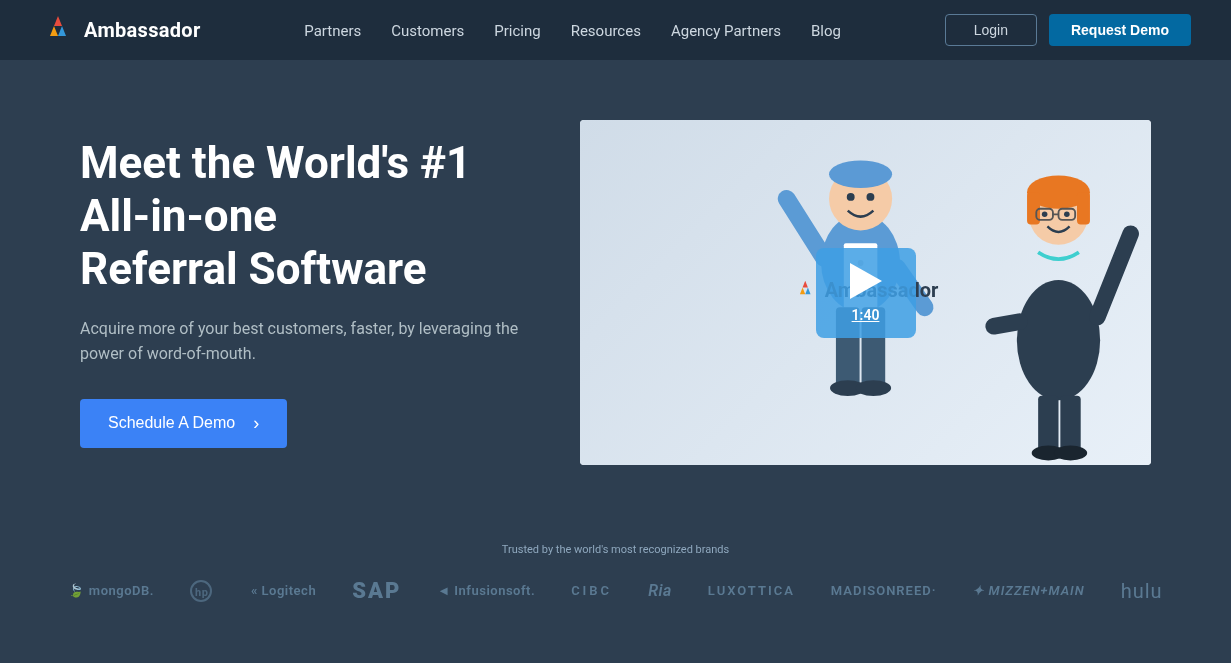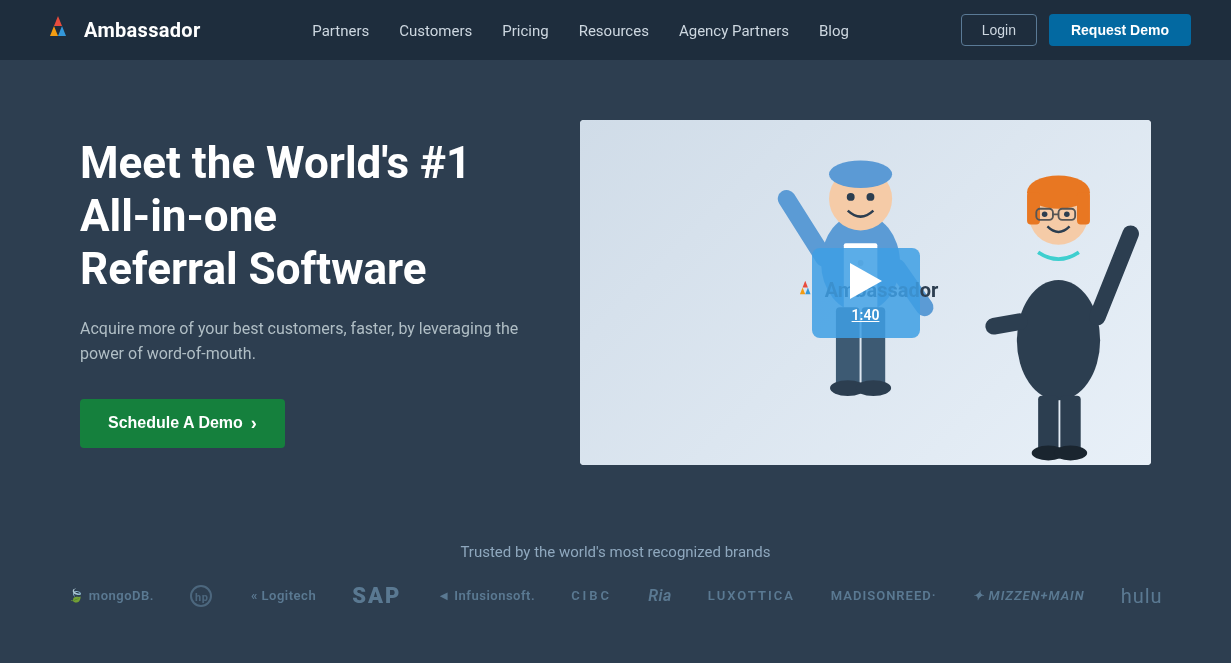--- a/index.html
+++ b/index.html
@@ -49,21 +49,21 @@
     }
     .navbar-actions {
       display: flex;
       align-items: center;
       gap: 12px;
     }
     .btn-login {
       background: transparent;
       border: 1px solid #5a7a96;
       color: #cdd7e0;
-      padding: 7px 20px;
+      padding: 7px 28px;
       border-radius: 4px;
       font-size: 14px;
       cursor: pointer;
     }
     .btn-demo {
       background: #0369a1;
       border: none;
       color: #fff;
       padding: 8px 22px;
       border-radius: 4px;
@@ -90,31 +90,31 @@
       line-height: 1.2;
       margin-bottom: 20px;
     }
     .hero-subtitle {
       font-size: 16px;
       color: #b0bec5;
       line-height: 1.6;
       margin-bottom: 32px;
     }
     .btn-schedule {
-      background: #15803d;
+      background: #3b82f6;
       border: none;
       color: #fff;
       padding: 14px 28px;
       border-radius: 4px;
       font-size: 16px;
-      font-weight: 700;
+      font-weight: 400;
       cursor: pointer;
       display: inline-flex;
       align-items: center;
-      gap: 8px;
+      gap: 18px;
     }
     .btn-schedule .arrow {
       font-size: 18px;
     }
 
     
     .hero-video {
       flex: 1.1;
       max-width: 620px;
       height: 345px;
@@ -145,21 +145,21 @@
       font-size: 22px;
       font-weight: 700;
       color: #2d3e50;
     }
     .play-overlay {
       position: absolute;
       top: 50%;
       left: 50%;
       transform: translate(-50%, -50%);
       background: rgba(62, 159, 228, 0.85);
-      width: 108px;
+      width: 100px;
       height: 90px;
       border-radius: 8px;
       display: flex;
       flex-direction: column;
       align-items: center;
       justify-content: center;
       cursor: pointer;
       text-decoration: underline;
     }
     .play-triangle {
@@ -183,21 +183,21 @@
     }
 
     
     .brands-section {
       background: #2d3e50;
       padding: 28px 60px;
       text-align: center;
     }
     .brands-title {
       color: #8fa8be;
-      font-size: 15px;
+      font-size: 11px;
       margin-bottom: 22px;
     }
     .brands-logos {
       display: flex;
       align-items: center;
       justify-content: center;
       gap: 36px;
       flex-wrap: wrap;
     }
     .brand-logo {

